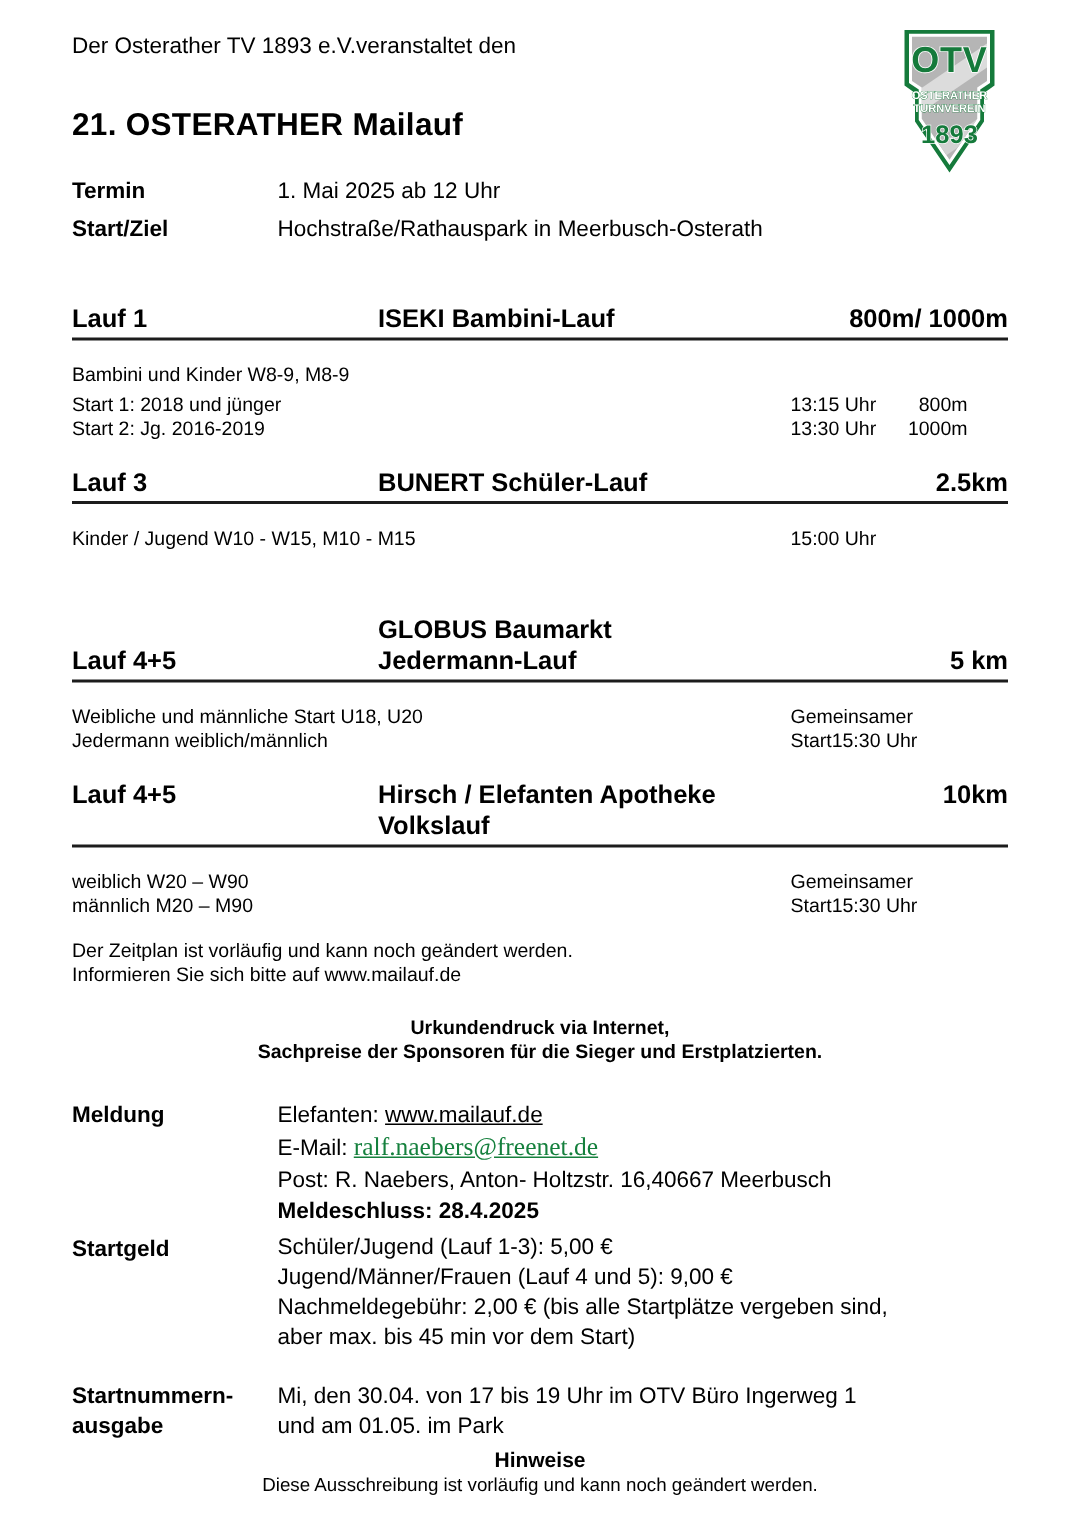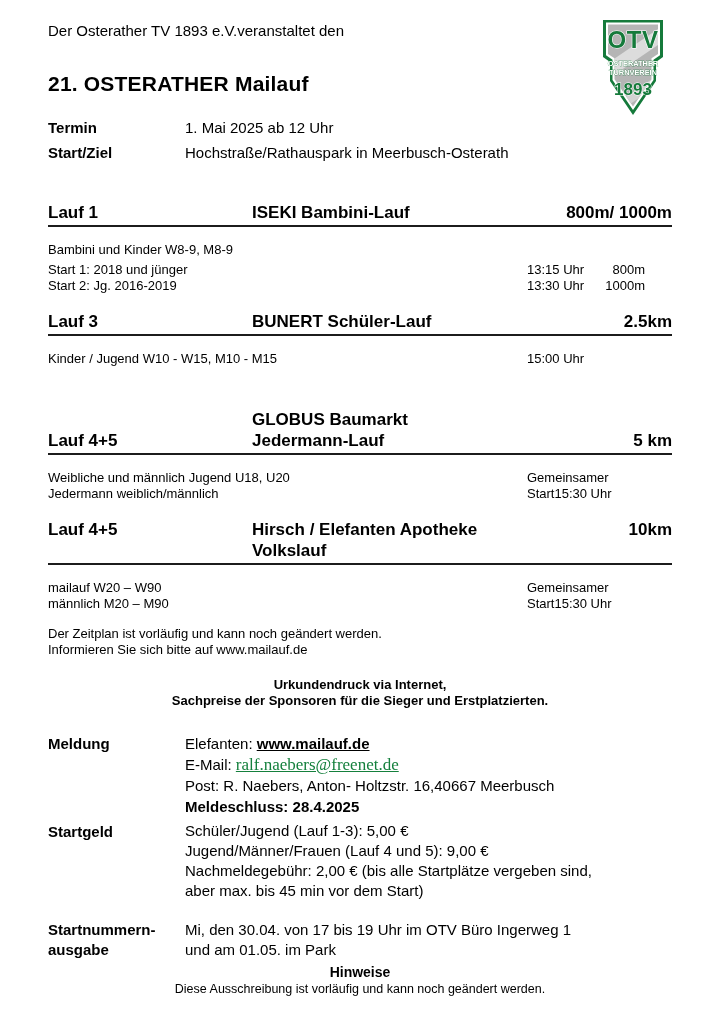--- a/index.html
+++ b/index.html
@@ -92,21 +92,21 @@
     font-weight: bold;
     line-height: 16px;
   }
   .label-block {
     display: grid;
     grid-template-columns: 137px 1fr;
   }
   .meldung { margin-top: 24px; }
   .block-lines { font-size: 15px; line-height: 21px; }
   .block-label { font-size: 15px; font-weight: bold; line-height: 21px; }
-  a.doc-link { color: inherit; text-decoration: underline; cursor: pointer; font-weight: bold; }
+  a.doc-link { color: inherit; text-decoration: underline; cursor: pointer; }
   a.email-link {
     font-family: "Liberation Serif", serif;
     font-size: 17px;
     color: #15803d;
     text-decoration: underline;
     cursor: pointer;
   }
   .startgeld { margin-top: 4px; }
   .startgeld .block-lines { line-height: 20px; }
   .startnummern { margin-top: 19px; }
@@ -207,21 +207,21 @@
         <span class="race-label">Lauf 4+5</span>
         <span>
           <div class="race-title">GLOBUS Baumarkt</div>
           <div class="race-title">Jedermann-Lauf</div>
         </span>
         <span class="race-distance">5 km</span>
       </div>
       <div class="race-details">
         <div class="detail-cols">
           <span>
-            <div>Weibliche und männlich Jugend U18, U20</div>
+            <div>Weibliche und männliche Start U18, U20</div>
             <div>Jedermann weiblich/männlich</div>
           </span>
           <span>
             <div>Gemeinsamer</div>
             <div>Start15:30 Uhr</div>
           </span>
         </div>
       </div>
     </div>
 
@@ -230,21 +230,21 @@
         <span class="race-label">Lauf 4+5</span>
         <span>
           <div class="race-title">Hirsch / Elefanten Apotheke</div>
           <div class="race-title">Volkslauf</div>
         </span>
         <span class="race-distance">10km</span>
       </div>
       <div class="race-details">
         <div class="detail-cols">
           <span>
-            <div>mailauf W20 – W90</div>
+            <div>weiblich W20 – W90</div>
             <div>männlich M20 – M90</div>
           </span>
           <span>
             <div>Gemeinsamer</div>
             <div>Start15:30 Uhr</div>
           </span>
         </div>
       </div>
     </div>
 

